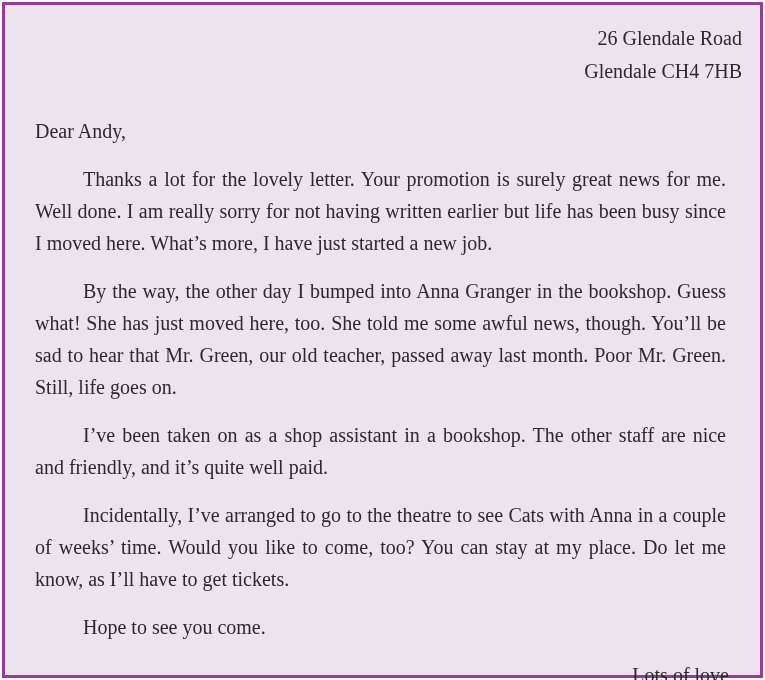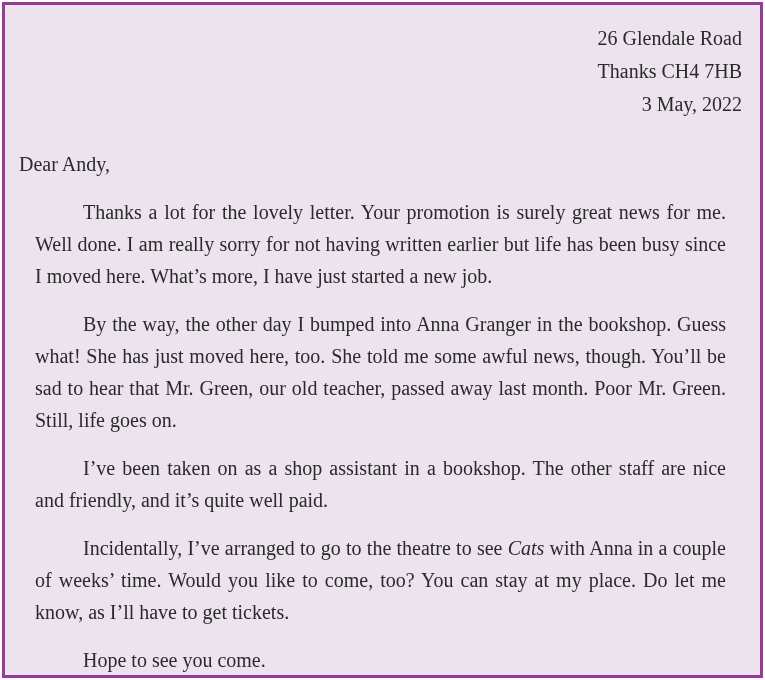--- a/index.html
+++ b/index.html
@@ -26,31 +26,30 @@
     font-size: 20px;
     line-height: 32px;
     color: #2a2a2a;
   }
   .address {
     text-align: right;
     line-height: 33px;
     padding-top: 5px;
   }
   .salutation {
-    margin: 0;
+    margin: 16px;
     margin-top: 27px;
     text-indent: 0;
   }
   p.body-para {
     margin: 16px;
     text-align: justify;
     text-indent: 48px;
   }
   p.body-para .title {
-    font-style: italic;
   }
   .closing {
     margin: 8px;
     text-align: right;
   }
   .signature-line {
     margin: 0;
     text-align: right;
     padding-right: 42px;
     line-height: 32px;
@@ -66,22 +65,21 @@
   }
 </style>
 </head>
 <body>
 
 <div class="frame" style="border-color: rgb(150, 59, 150); background: rgb(237, 227, 239);">
   <div class="content" style="color: rgb(42, 42, 42);">
 
     <div class="address">
       <div>26 Glendale Road</div>
-      <div>Thanks CH4 7HB</div>
-      <div>3 May, 2022</div>
+      <div>Glendale CH4 7HB</div>
     </div>
 
     <p class="salutation">Dear Andy,</p>
 
     <p class="body-para">Thanks a lot for the lovely letter. Your promotion is surely great news for me. Well done. I am really sorry for not having written earlier but life has been busy since I moved here. What’s more, I have just started a new job.</p>
 
     <p class="body-para">By the way, the other day I bumped into Anna Granger in the bookshop. Guess what! She has just moved here, too. She told me some awful news, though. You’ll be sad to hear that Mr. Green, our old teacher, passed away last month. Poor Mr. Green. Still, life goes on.</p>
 
     <p class="body-para">I’ve been taken on as a shop assistant in a bookshop. The other staff are nice and friendly, and it’s quite well paid.</p>
 

